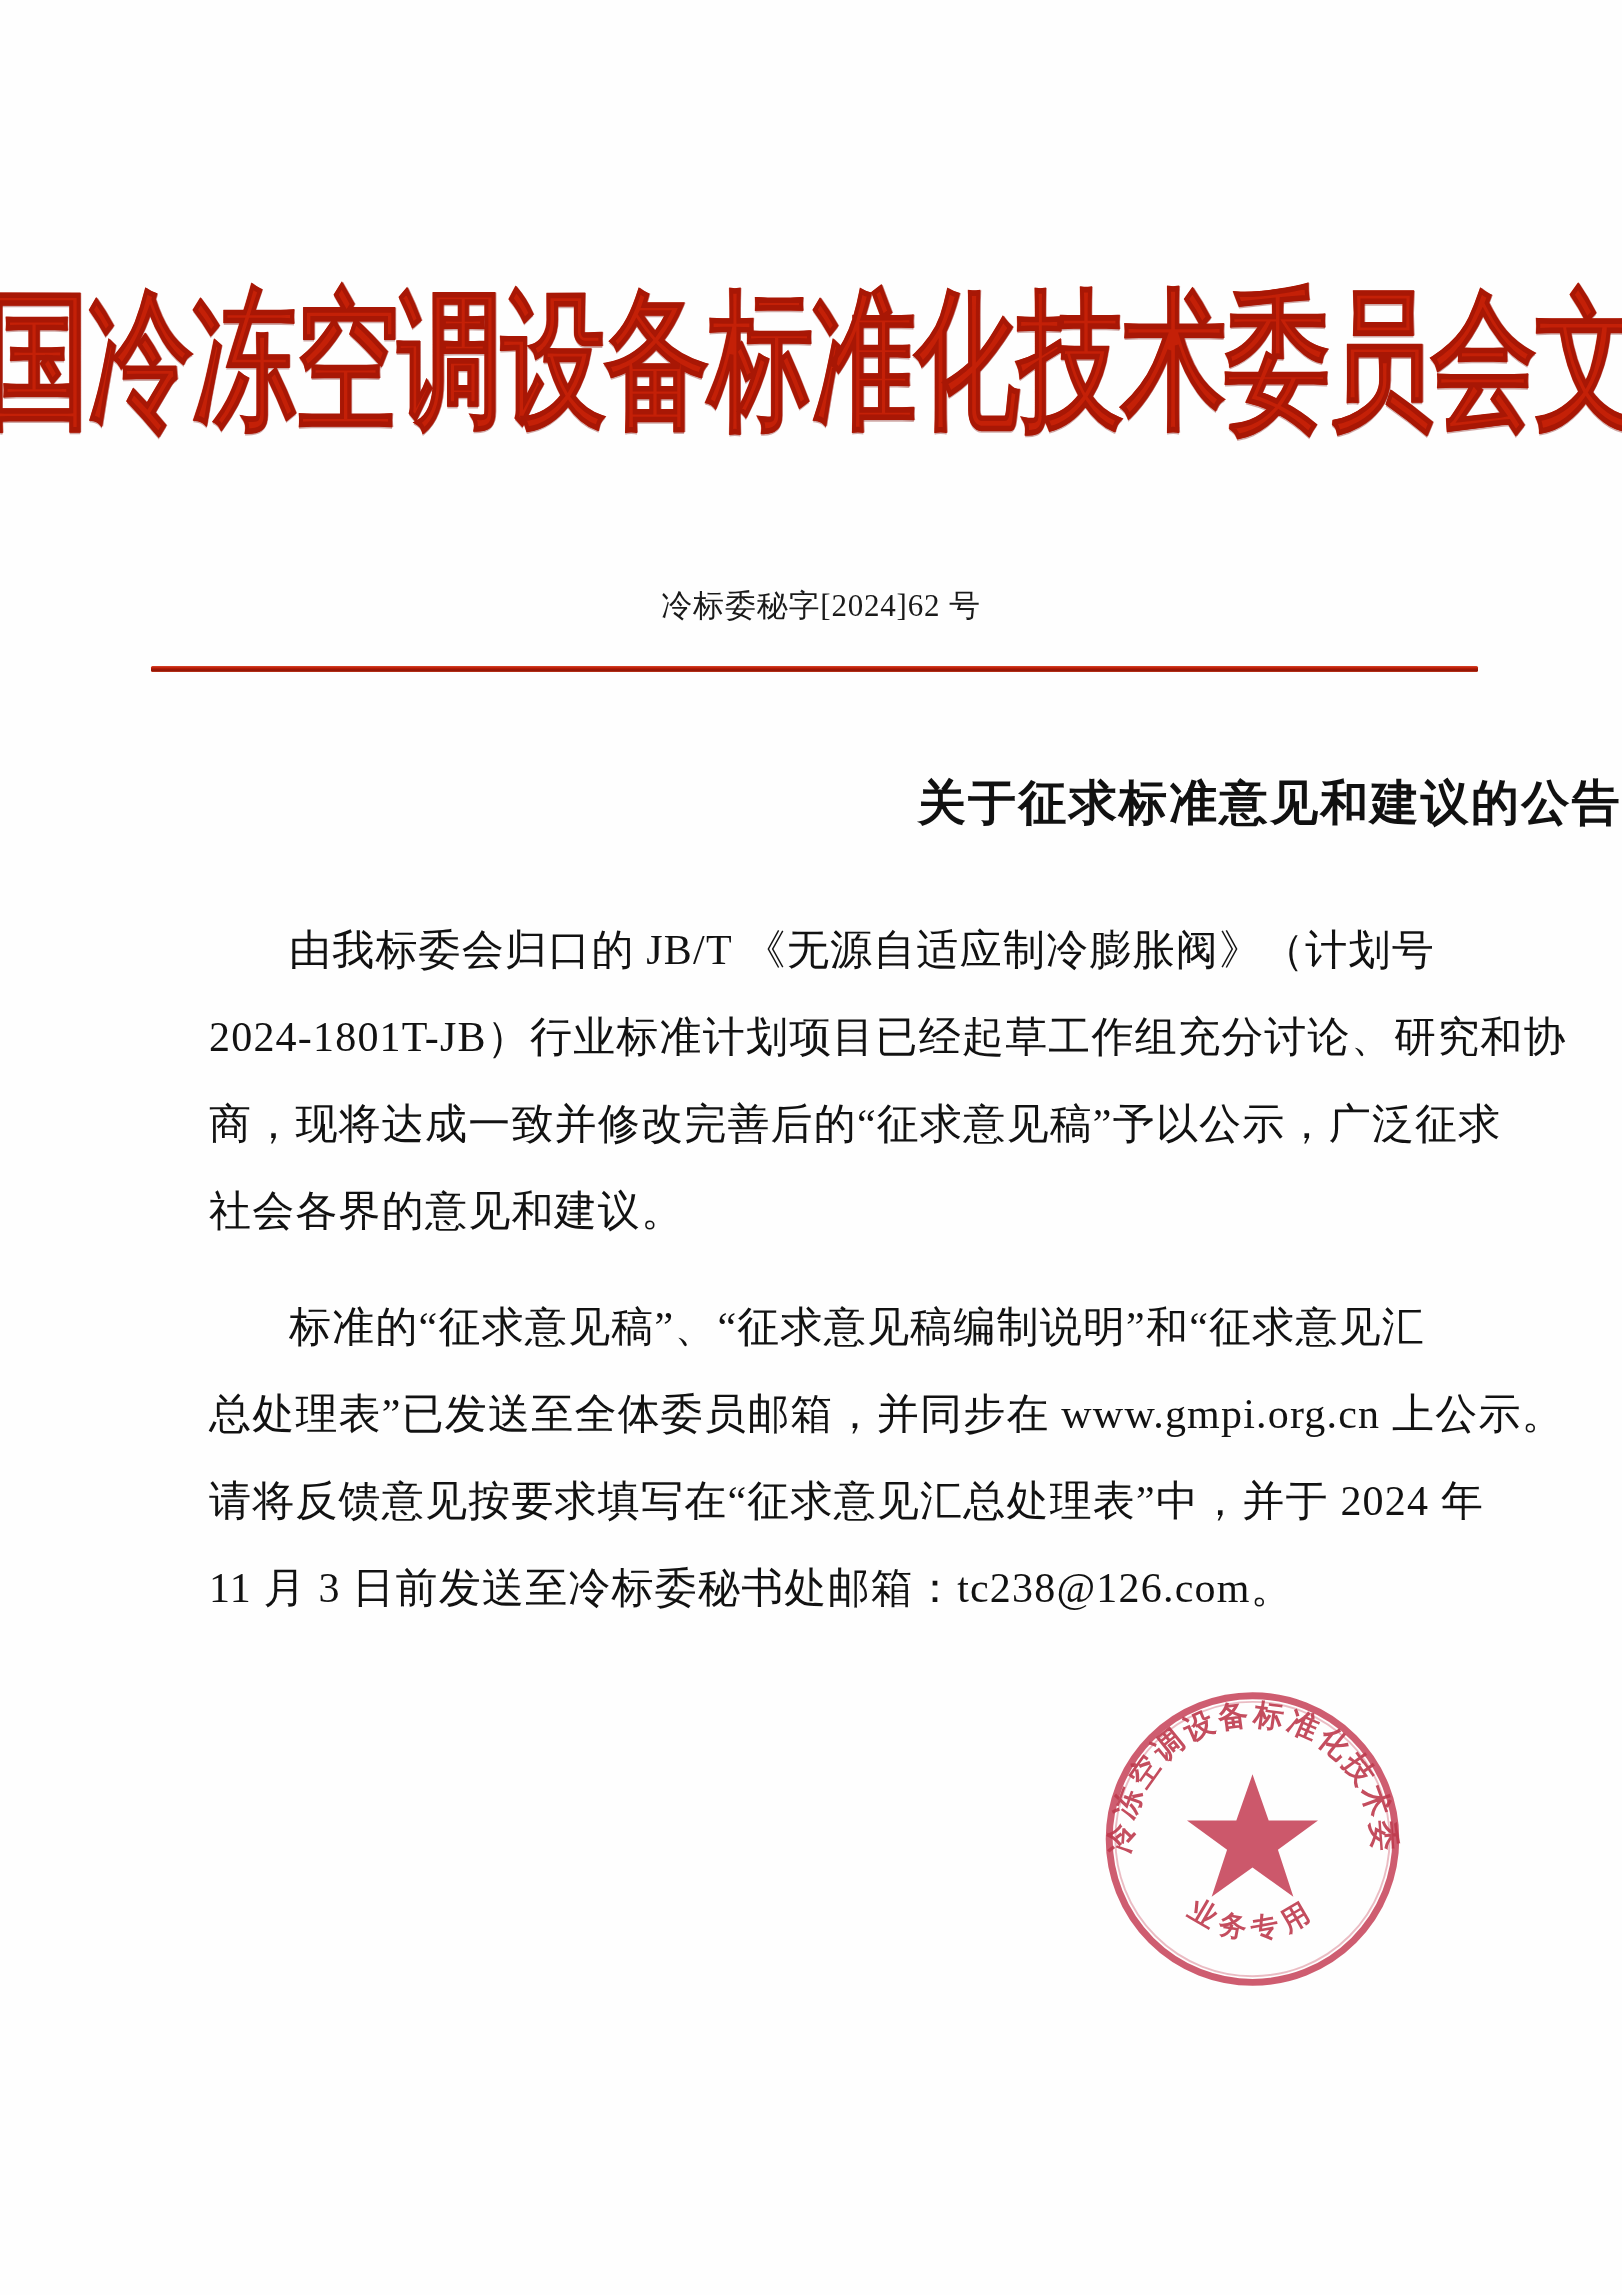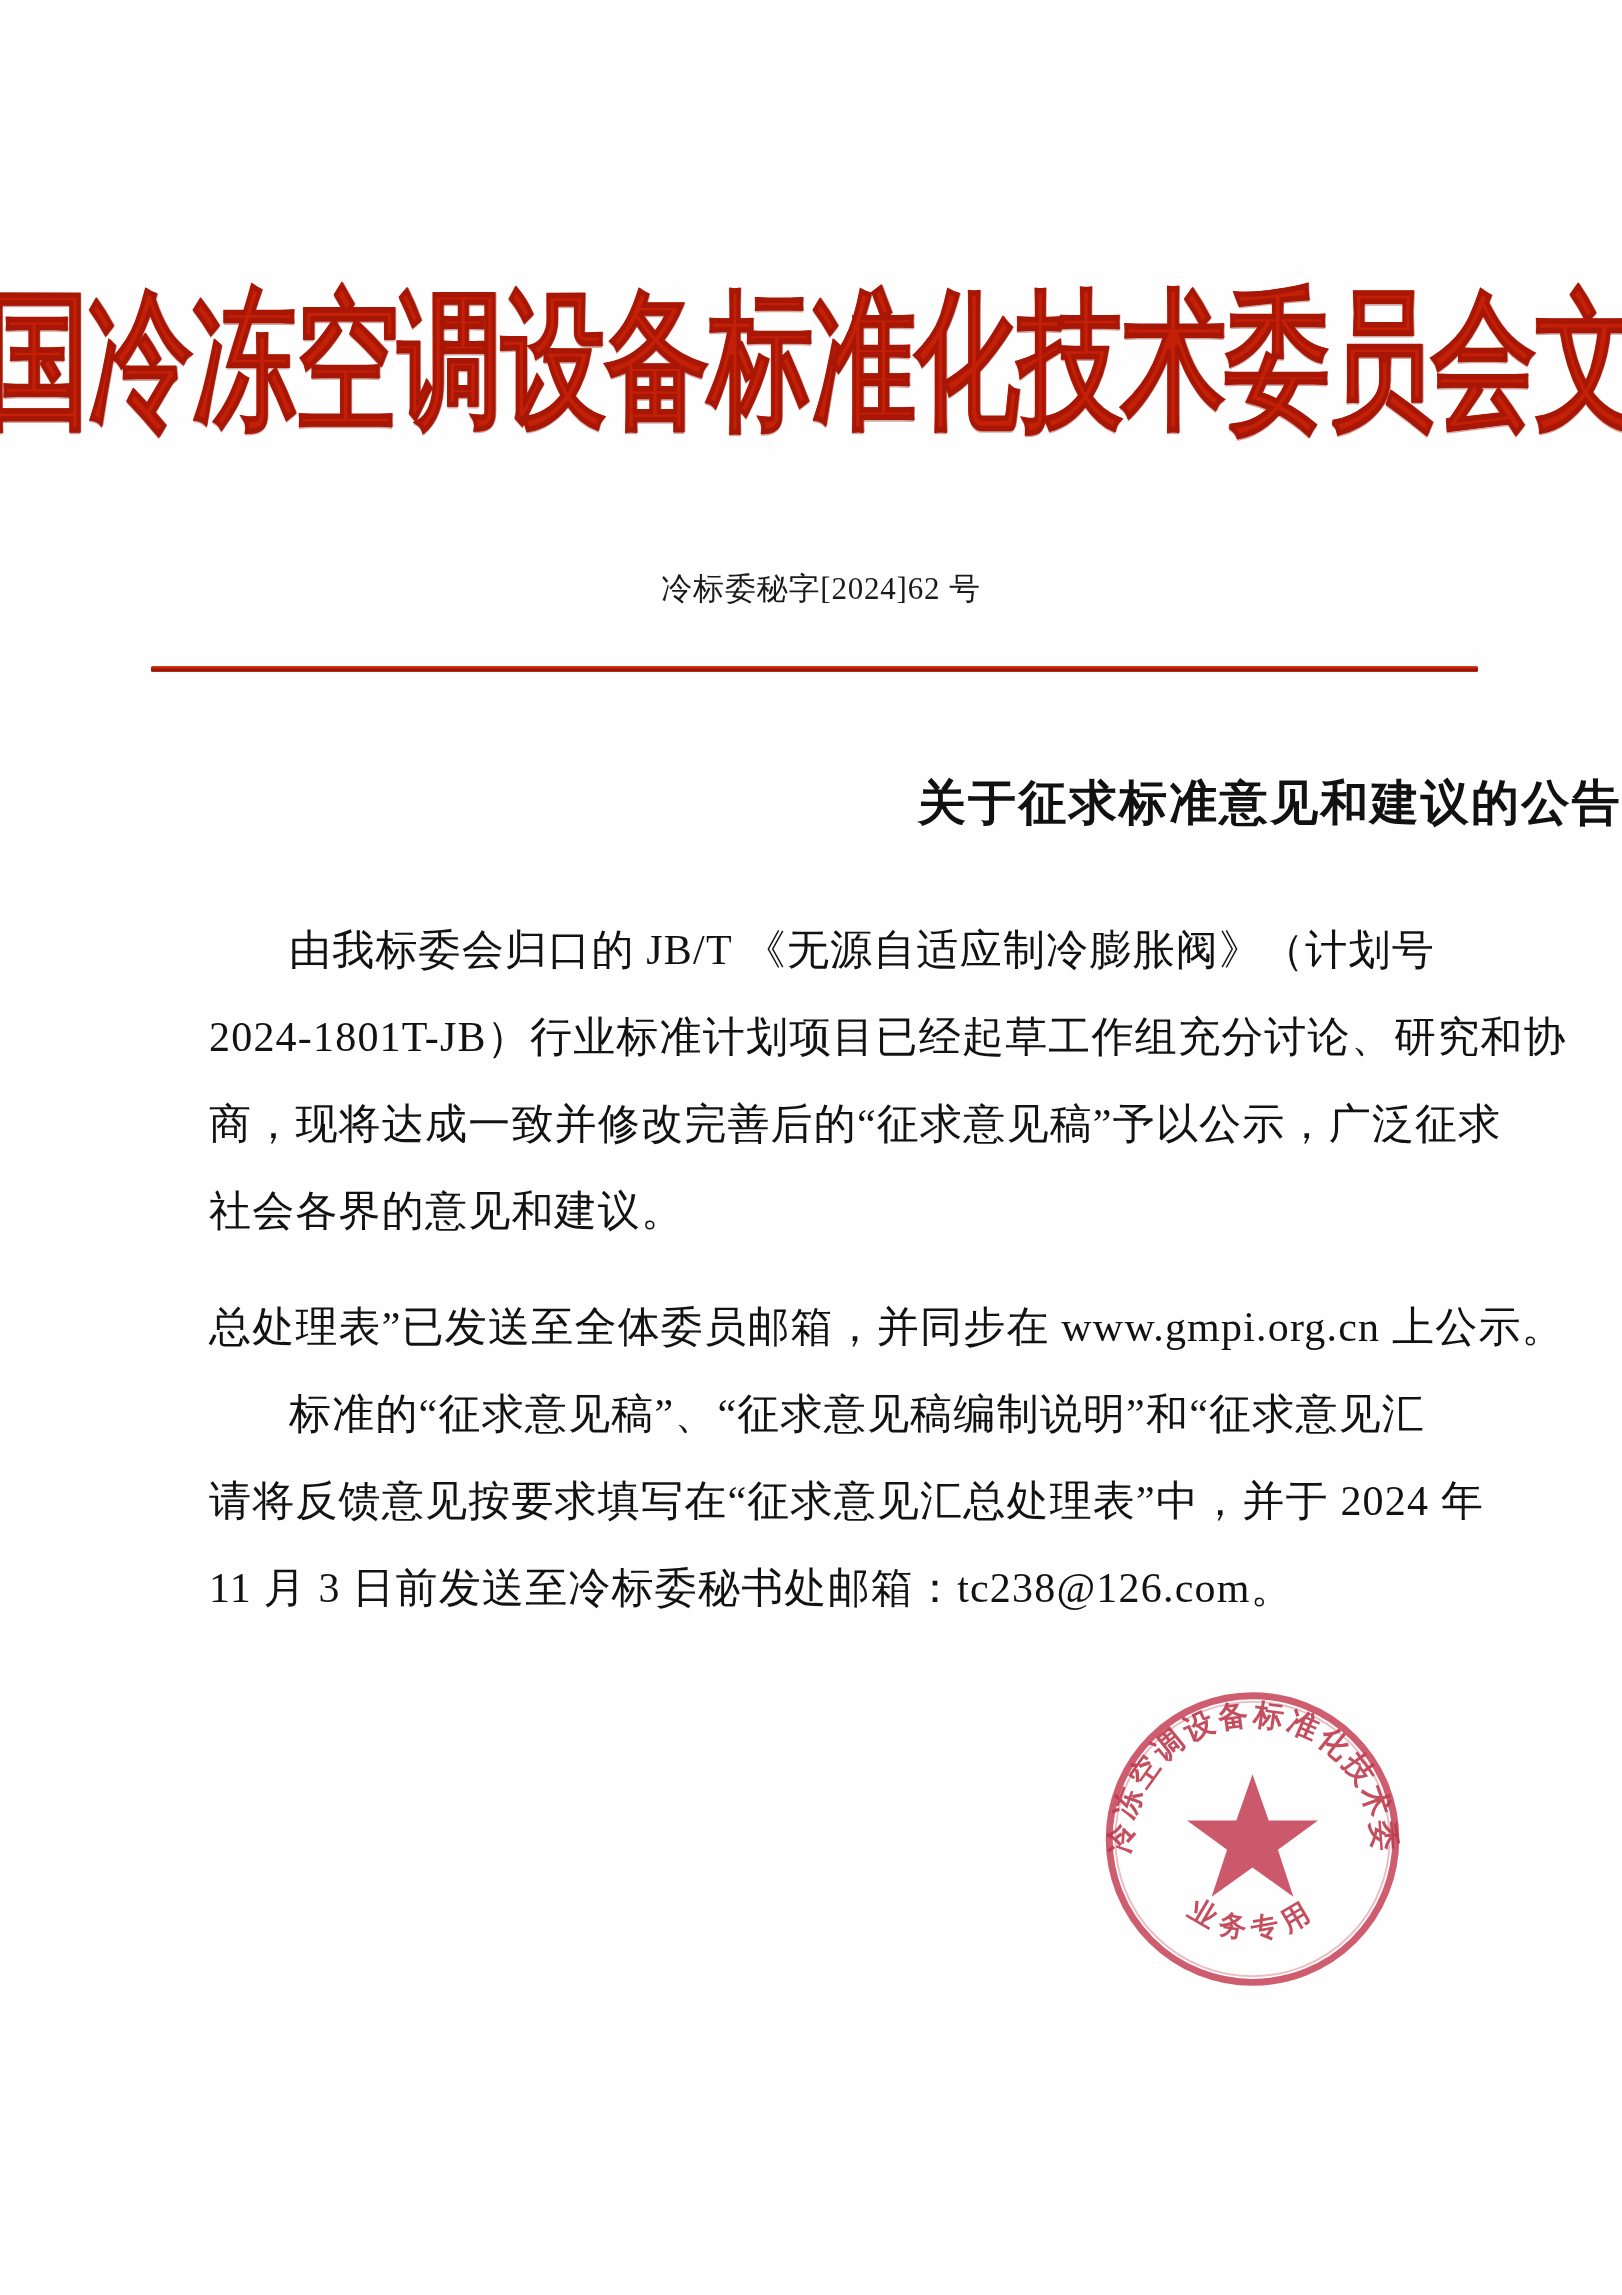--- a/index.html
+++ b/index.html
@@ -47,21 +47,21 @@
       -0.8px 0 0 rgba(230,70,40,0.45),
        0 1.5px 0 rgba(120,10,4,0.35);
     -webkit-text-stroke: 0.8px #a81705;
   }
 
   
   #docnum {
     position: absolute;
     left: 0;
     right: 0;
-    top: 568px;
+    top: 585px;
     text-align: center;
     font-size: 31px;
     letter-spacing: 0.8px;
     color: #1a1a1a;
     font-family: "Liberation Serif", "DejaVu Serif", serif;
     margin-left: 20px;
   }
 
   
   #redrule {
@@ -148,22 +148,22 @@
 
   <div id="body">
 
     <div class="bodyline indent">由我标委会归口的 JB/T 《无源自适应制冷膨胀阀》（计划号</div>
     <div class="bodyline">2024-1801T-JB）行业标准计划项目已经起草工作组充分讨论、研究和协</div>
     <div class="bodyline">商，现将达成一致并修改完善后的“征求意见稿”予以公示，广泛征求</div>
     <div class="bodyline">社会各界的意见和建议。</div>
 
     <div class="para-gap"></div>
 
+    <div class="bodyline indent">标准的“征求意见稿”、“征求意见稿编制说明”和“征求意见汇</div>
     <div class="bodyline">总处理表”已发送至全体委员邮箱，并同步在 www.gmpi.org.cn 上公示。</div>
-    <div class="bodyline indent">标准的“征求意见稿”、“征求意见稿编制说明”和“征求意见汇</div>
     <div class="bodyline">请将反馈意见按要求填写在“征求意见汇总处理表”中，并于 2024 年</div>
     <div class="bodyline">11 月 3 日前发送至冷标委秘书处邮箱：tc238@126.com。</div>
   </div>
 
   <div id="seal">
     <svg viewBox="0 0 440 440" xmlns="http://www.w3.org/2000/svg">
       <defs>
         <path id="arcpath" d="M 62,232 A 158,158 0 0 1 378,232" fill="none"></path>
         <path id="arcbottom" d="M 112,292 A 130,130 0 0 0 328,292" fill="none"></path>
       </defs>

